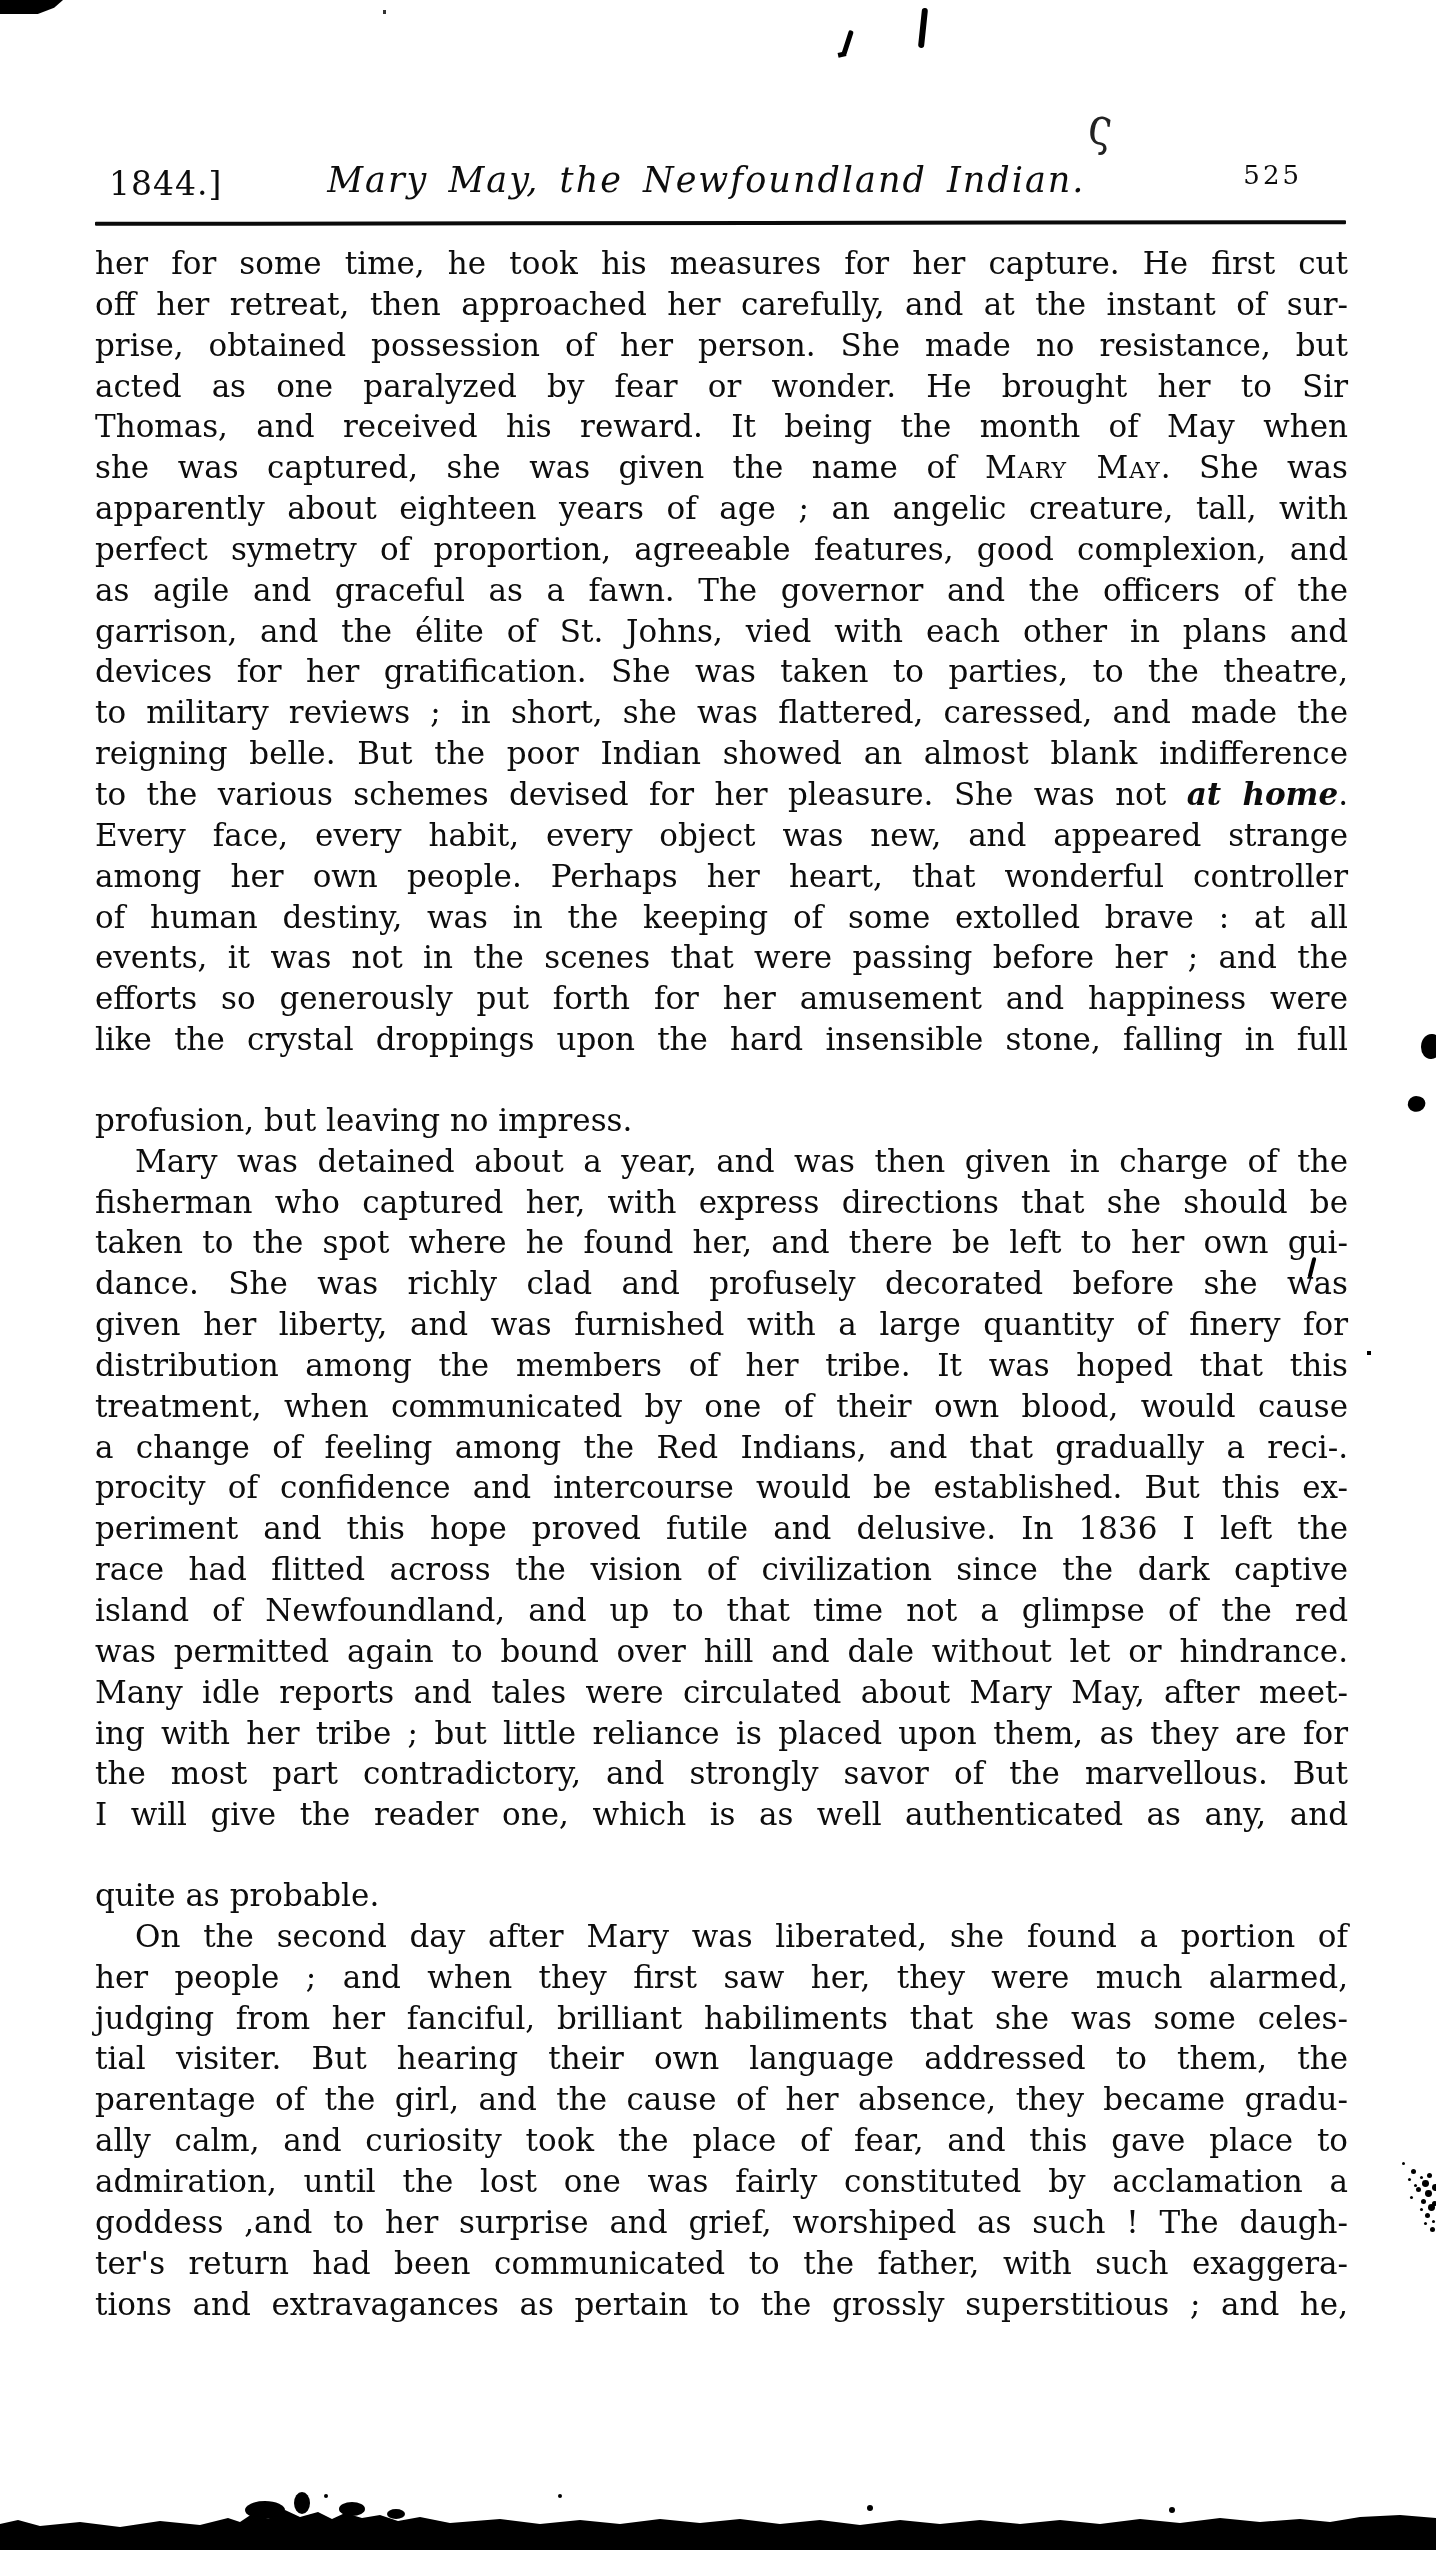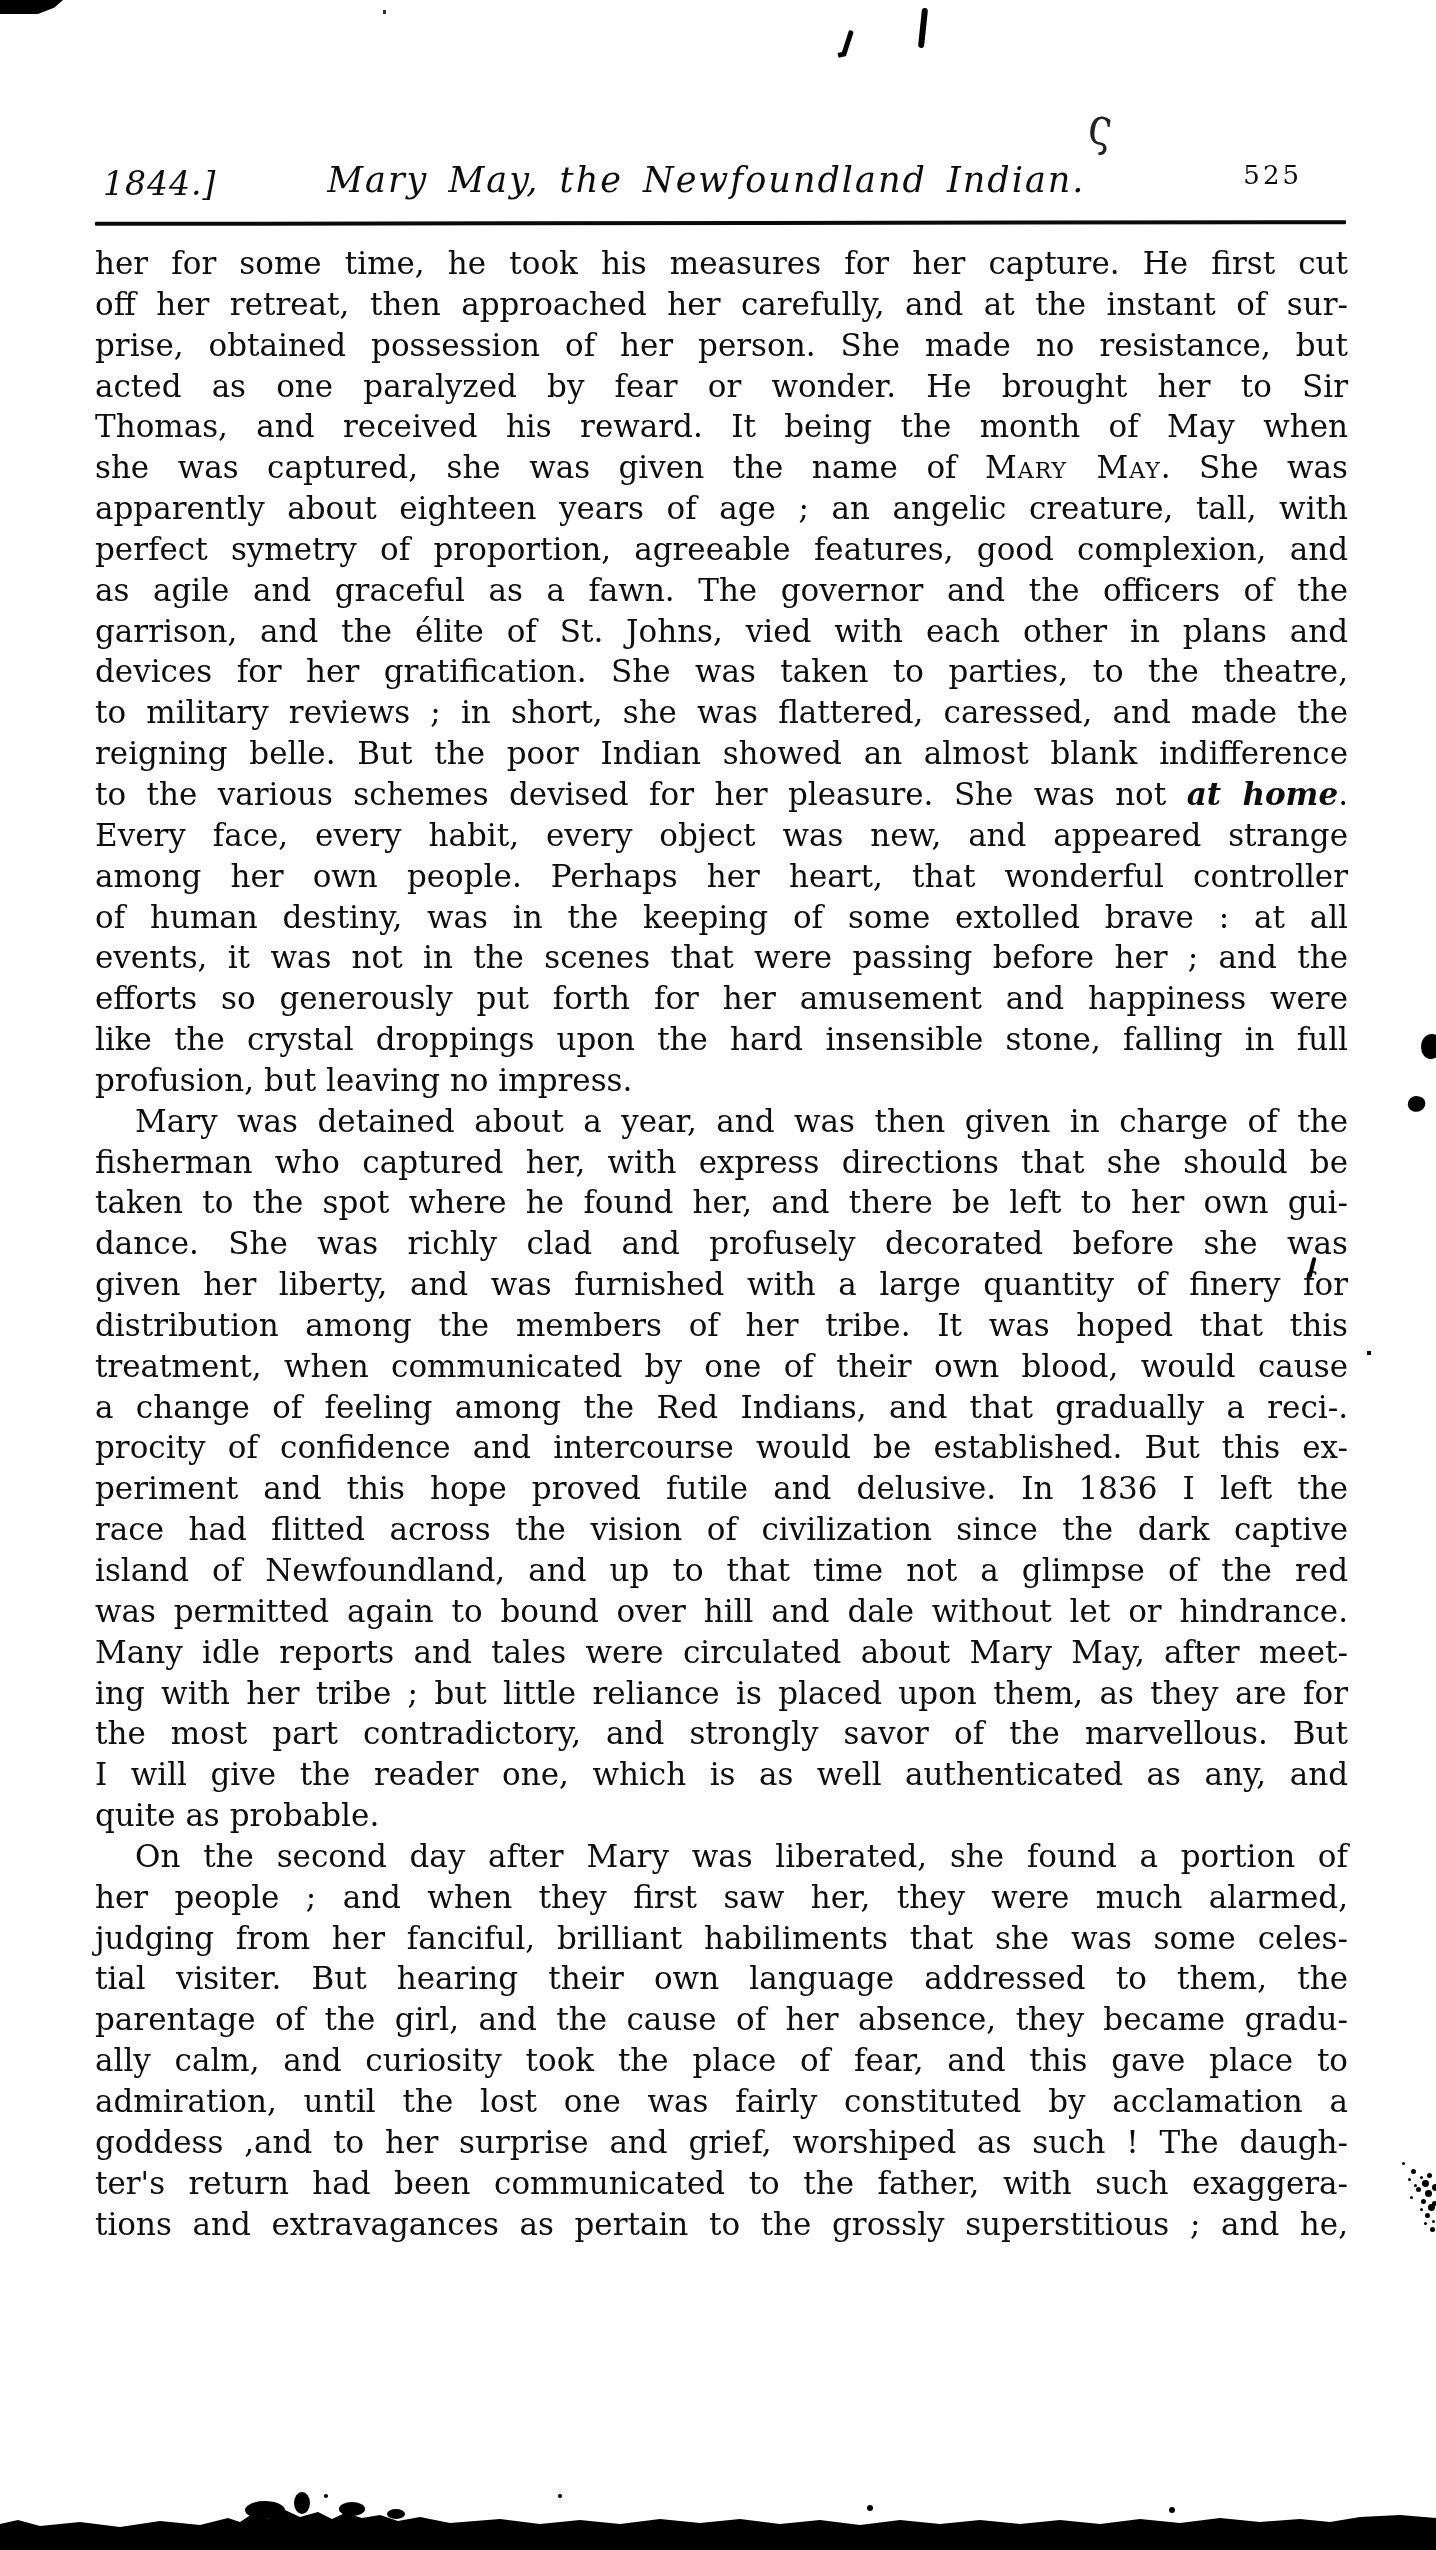--- a/index.html
+++ b/index.html
@@ -2,33 +2,33 @@
 <html><head>
 <meta charset="utf-8">
 <style>
   html,body{margin:0;padding:0;}
   body{width:1436px;height:2550px;background:#fff;overflow:hidden;
        font-family:"DejaVu Serif","Liberation Serif",serif;color:#0d0d0d;}
   .page{position:relative;width:1436px;height:2550px;background:#fff;}
 
   
   .header{position:absolute;left:95px;top:160px;width:1253px;height:48px;}
-  .year{position:absolute;left:8px;top:4px;font-size:33px;letter-spacing:1px;font-style:italic;}
+  .year{position:absolute;left:14px;top:4px;font-size:33px;letter-spacing:1px;}
   .title{position:absolute;left:50%;top:0;transform:translateX(-52%);
          font-style:italic;font-size:35px;letter-spacing:2px;word-spacing:7px;white-space:nowrap;}
   .pagenum{position:absolute;right:46px;top:0;font-size:26px;letter-spacing:3px;}
   .rule{position:absolute;left:95px;top:221px;width:1251px;height:4px;background:#0a0a0a;
         transform:rotate(-0.08deg);border-radius:1px;}
 
   
   .body-text{position:absolute;left:95px;top:243px;width:1253px;font-size:31px;}
   .paragraph{margin:0;}
   .line{line-height:40.85px;height:40.85px;text-align:justify;text-align-last:justify;
         white-space:nowrap0;overflow:visible;}
-  .line.end{text-align-last:left;}
+  .line.end{text-align-last:left;margin-top:40px;}
   .line.first{text-indent:40px;}
   .sc{font-variant:small-caps;letter-spacing:1px;}
   .i{font-style:italic;font-weight:bold;}
 
   
   .mark{position:absolute;background:#000;}
   .top-left-bar{left:0;top:0;width:63px;height:14px;
       clip-path:polygon(0 0,100% 0,86% 55%,60% 100%,0 100%);}
   .dot-a{left:383px;top:10px;width:3px;height:4px;background:#333;}
   .squiggle-1{left:845px;top:30px;width:5px;height:26px;transform:rotate(18deg);border-radius:2px;}

